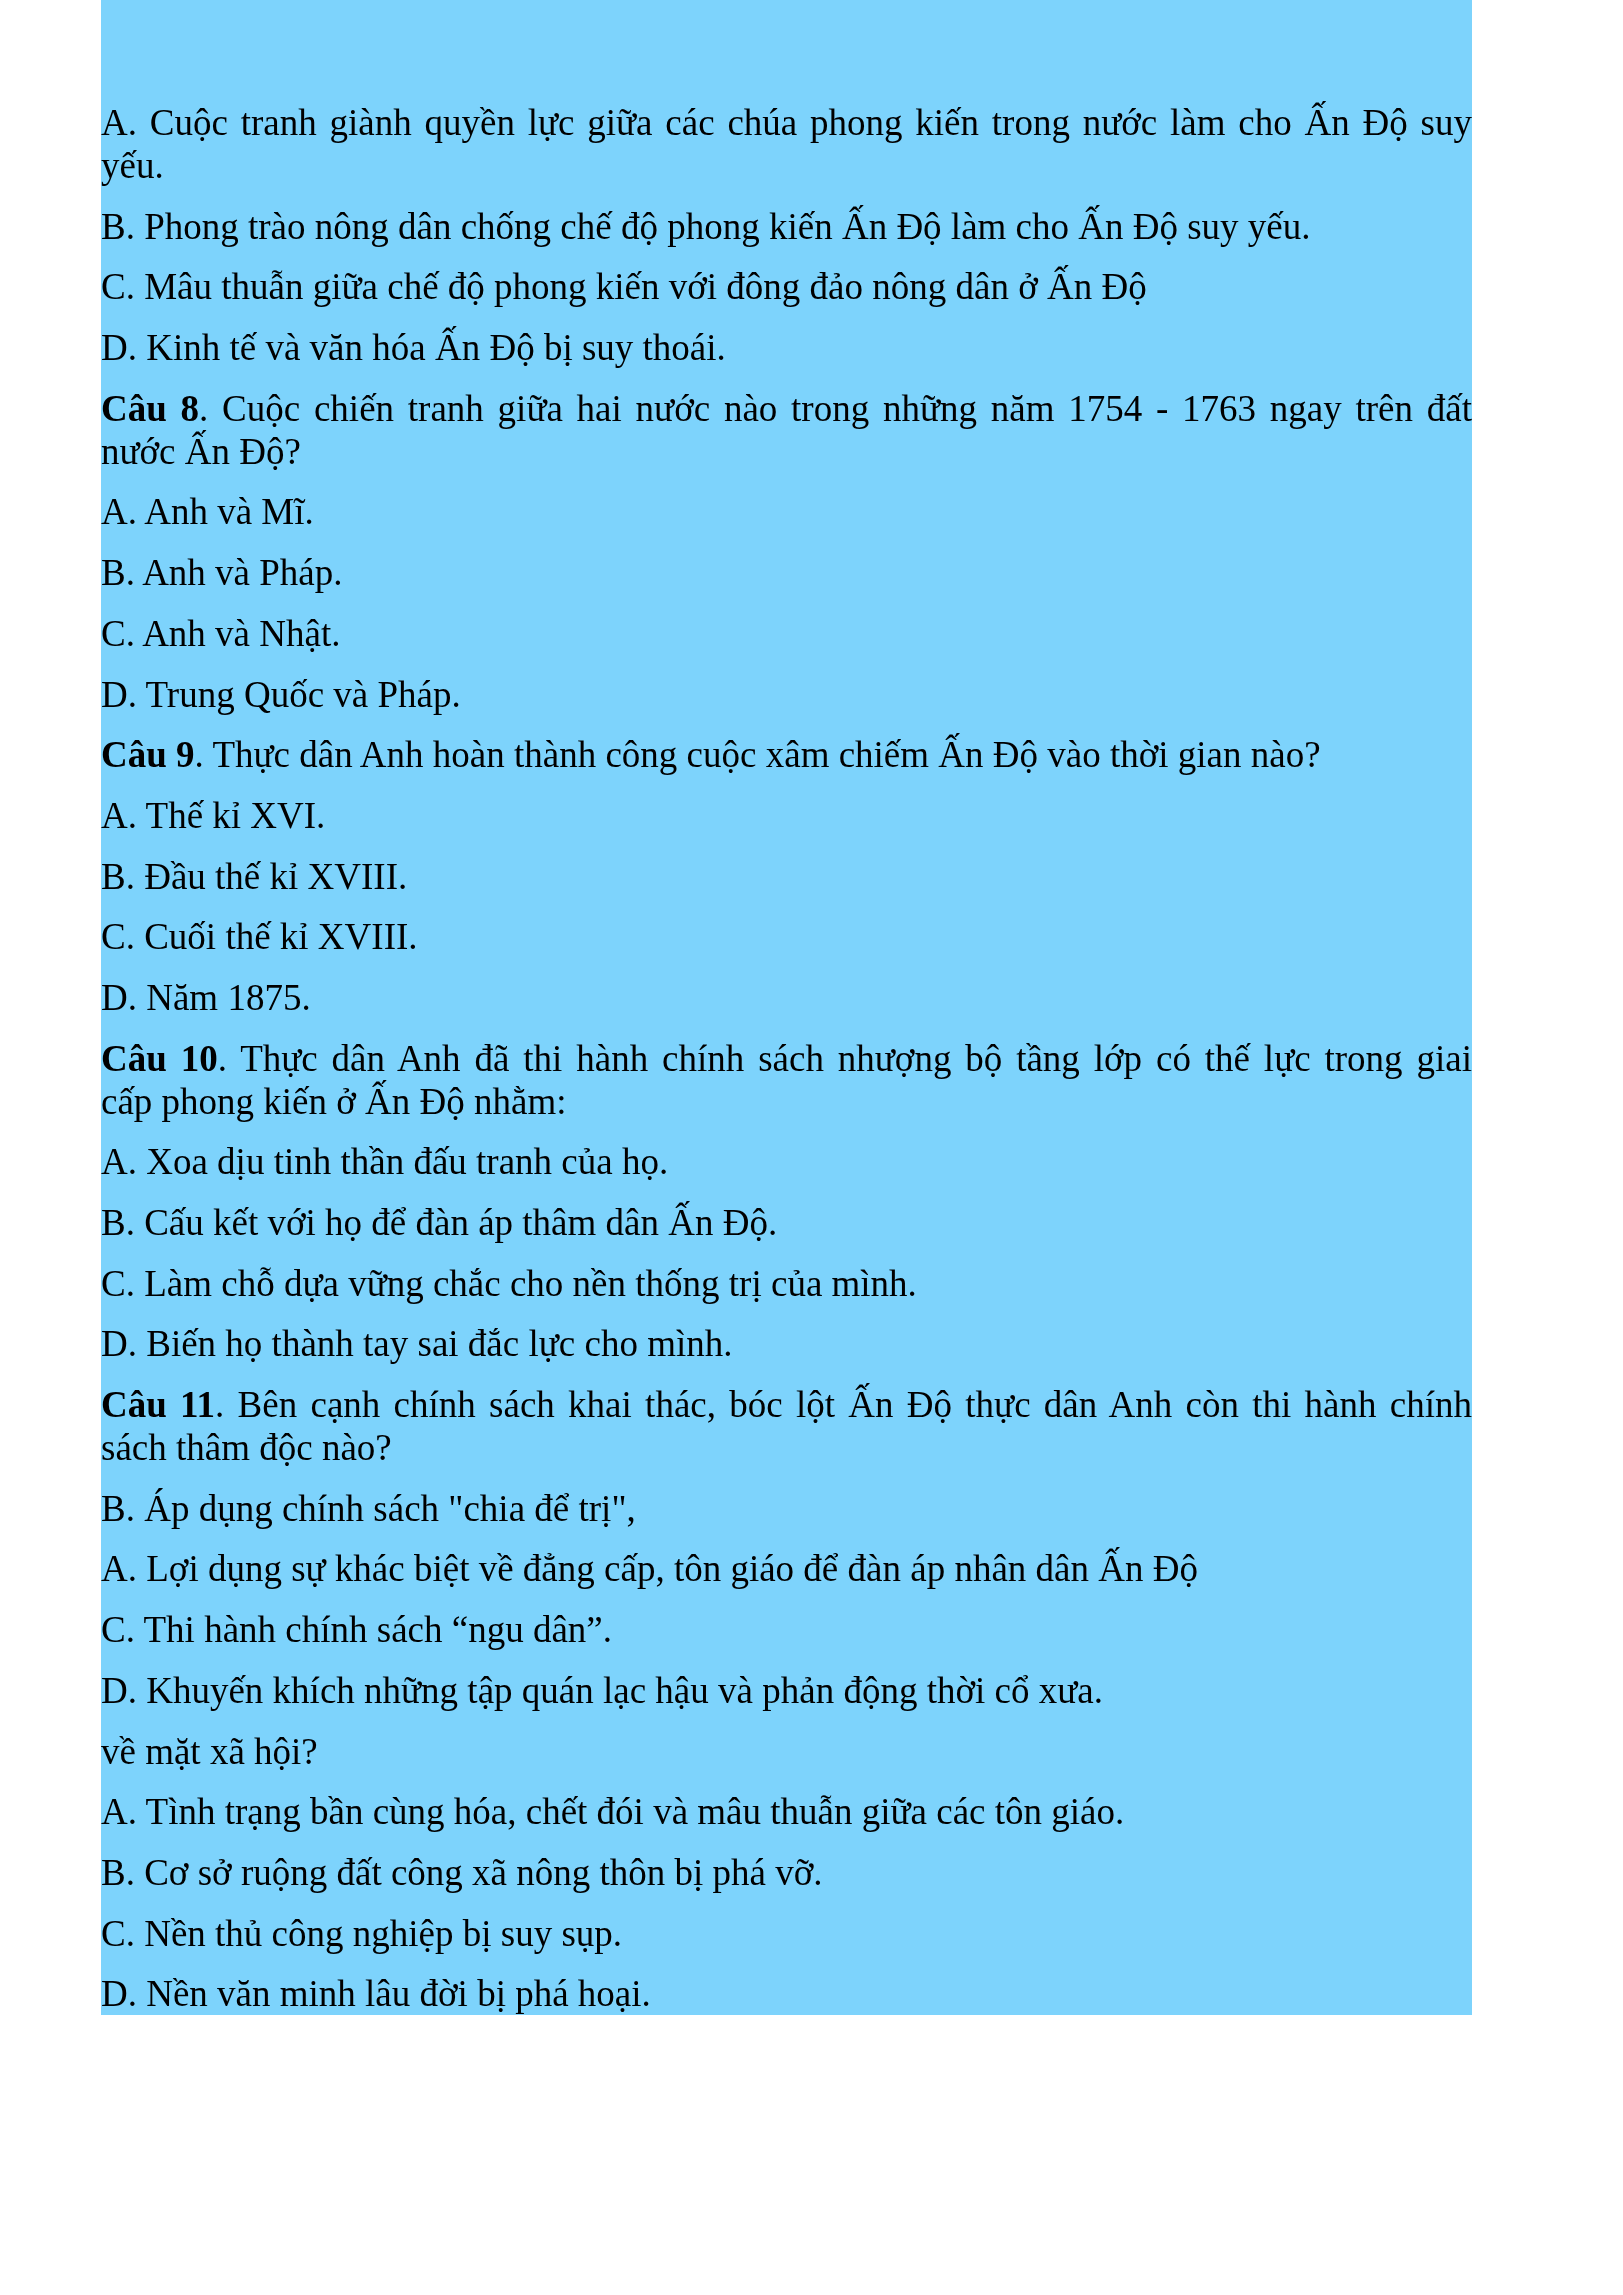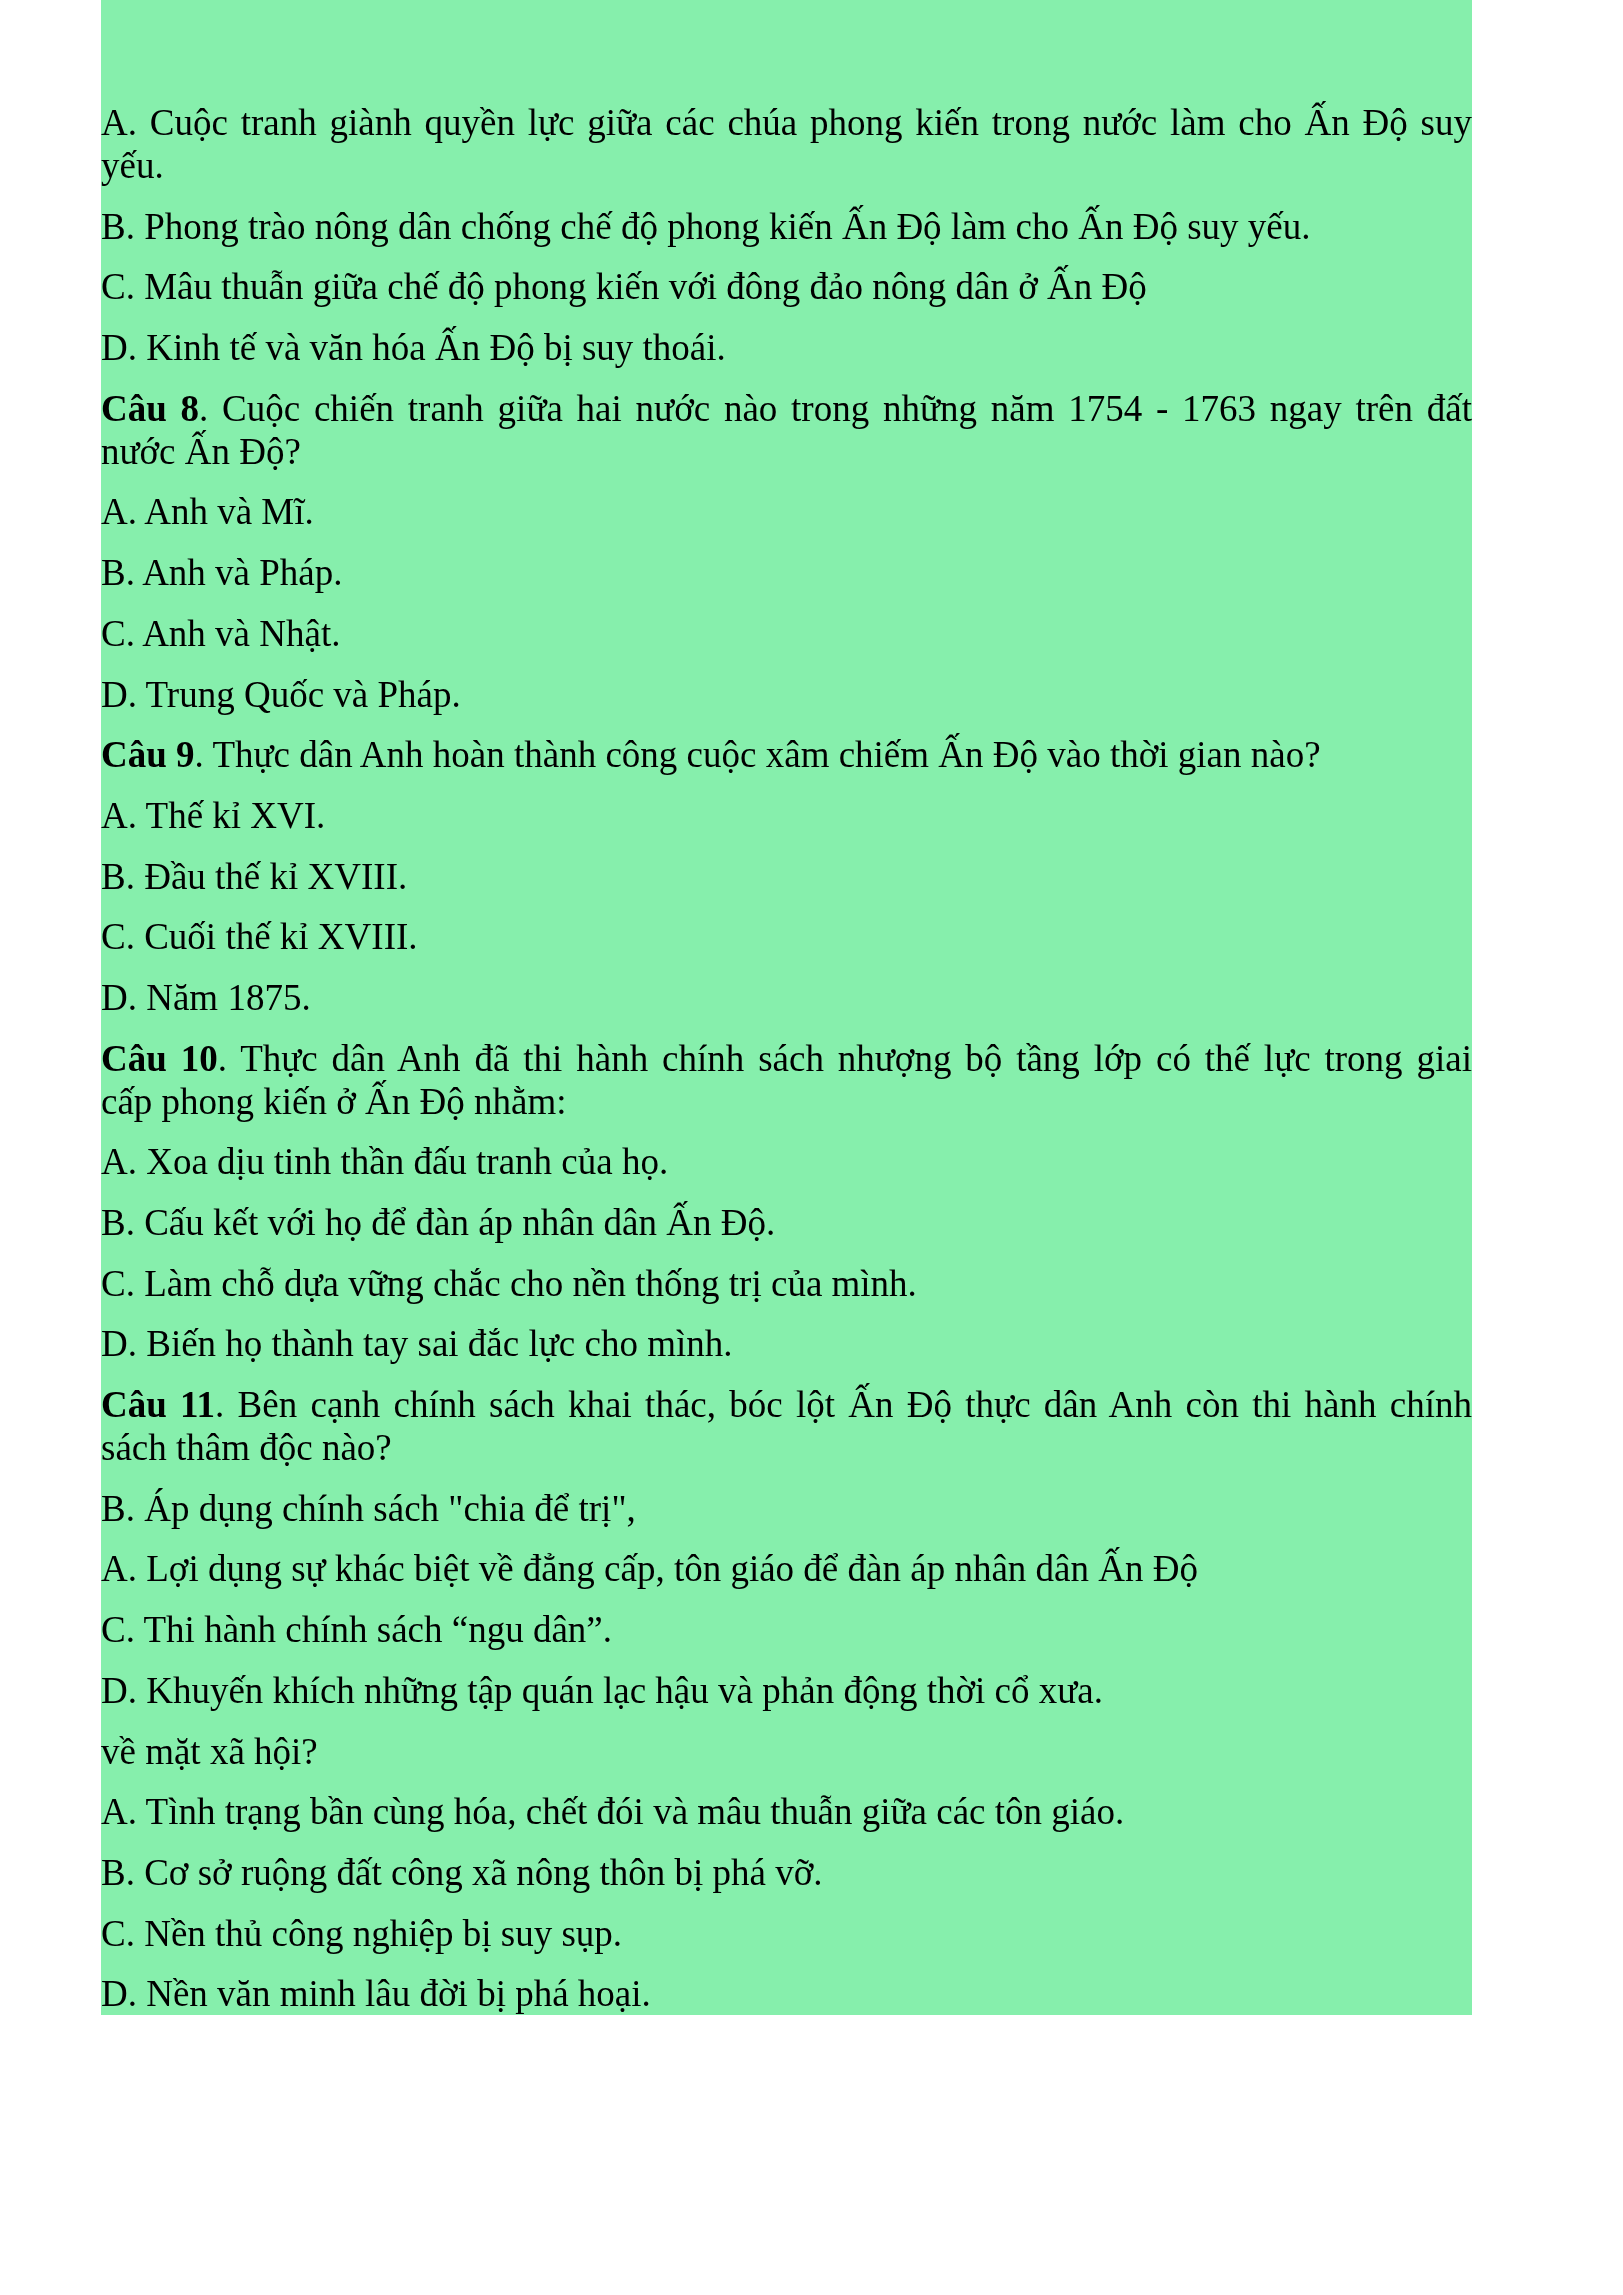--- a/index.html
+++ b/index.html
@@ -33,21 +33,21 @@
   .line.fill {
     text-align: justify;
     text-align-last: justify;
     white-space: normal;
   }
   .qnum { font-weight: bold; }
 </style>
 </head>
 <body>
 
-<div class="doc" id="doc" style="background: #86efac; color: rgb(0, 0, 0);">
+<div class="doc" id="doc" style="background: #7dd3fc; color: rgb(0, 0, 0);">
     <div class="para">
       <div class="line fill">A. Cuộc tranh giành quyền lực giữa các chúa phong kiến trong nước làm cho Ấn Độ suy</div>
       <div class="line">yếu.</div>
     </div>
     <div class="para">
       <div class="line">B. Phong trào nông dân chống chế độ phong kiến Ấn Độ làm cho Ấn Độ suy yếu.</div>
     </div>
     <div class="para">
       <div class="line">C. Mâu thuẫn giữa chế độ phong kiến với đông đảo nông dân ở Ấn Độ</div>
     </div>
@@ -86,21 +86,21 @@
       <div class="line">D. Năm 1875.</div>
     </div>
     <div class="para">
       <div class="line fill"><span class="qnum">Câu 10</span>. Thực dân Anh đã thi hành chính sách nhượng bộ tầng lớp có thế lực trong giai</div>
       <div class="line">cấp phong kiến ở Ấn Độ nhằm:</div>
     </div>
     <div class="para">
       <div class="line">A. Xoa dịu tinh thần đấu tranh của họ.</div>
     </div>
     <div class="para">
-      <div class="line">B. Cấu kết với họ để đàn áp nhân dân Ấn Độ.</div>
+      <div class="line">B. Cấu kết với họ để đàn áp thâm dân Ấn Độ.</div>
     </div>
     <div class="para">
       <div class="line">C. Làm chỗ dựa vững chắc cho nền thống trị của mình.</div>
     </div>
     <div class="para">
       <div class="line">D. Biến họ thành tay sai đắc lực cho mình.</div>
     </div>
     <div class="para">
       <div class="line fill"><span class="qnum">Câu 11</span>. Bên cạnh chính sách khai thác, bóc lột Ấn Độ thực dân Anh còn thi hành chính</div>
       <div class="line">sách thâm độc nào?</div>

